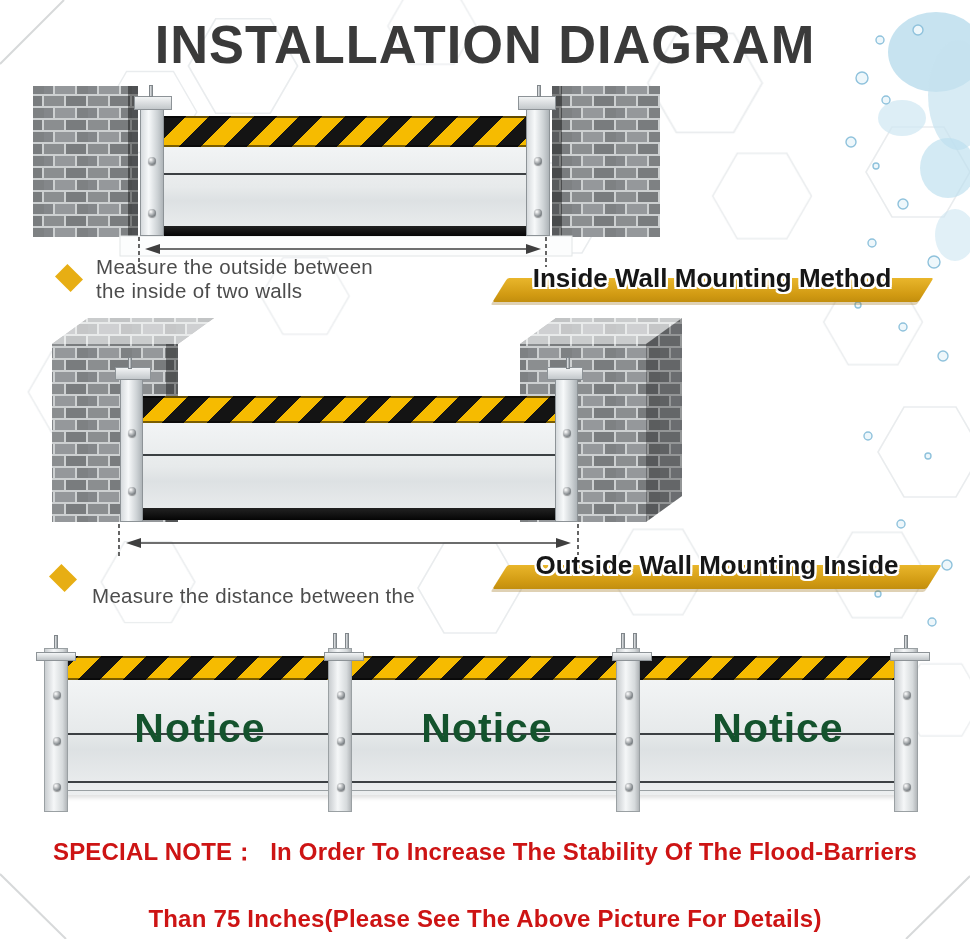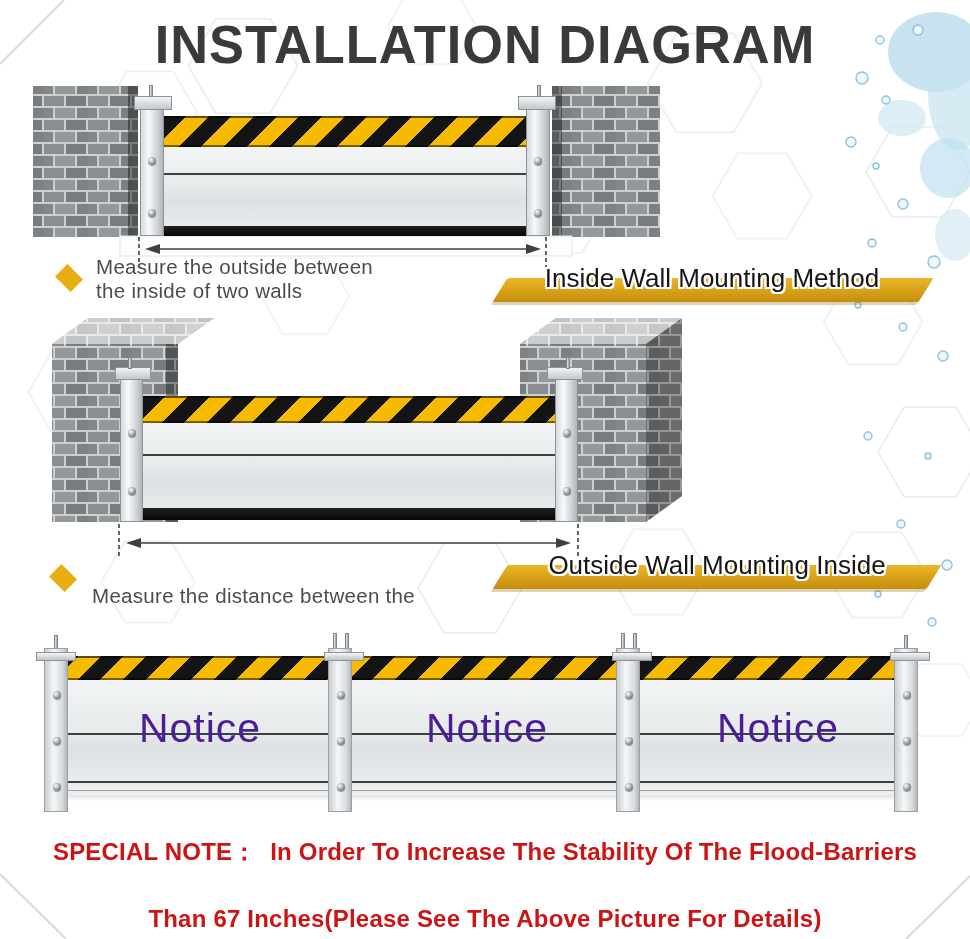--- a/index.html
+++ b/index.html
@@ -21,28 +21,28 @@
   .clamp{background:linear-gradient(180deg,#f2f4f5,#c3c8cb);border:1px solid #8d9397;box-sizing:border-box;}
   .pin{width:4px;background:linear-gradient(90deg,#e8eaec,#9aa0a4);border:1px solid #80868a;box-sizing:border-box;}
   .screw{width:8px;height:8px;border-radius:50%;
          background:radial-gradient(circle at 35% 35%,#ffffff,#8a8f93 60%,#53585c);
          box-shadow:0 1px 1px rgba(0,0,0,.35);}
   
   .diamond{width:22px;height:22px;background:#e7ae14;transform:rotate(45deg) scaleY(.8);}
   .bullet-text{font-size:20.5px;line-height:23.5px;color:#4c4c4c;letter-spacing:.3px;}
   .banner-bg{height:24px;background:linear-gradient(180deg,#e9b62b,#d19a12 70%,#c28e0e);
              transform:skewX(-32deg);border-radius:2px;box-shadow:0 3px 0 rgba(150,103,5,.3);}
-  .banner-text{font-size:26px;font-weight:400;color:#161616;text-align:center;white-space:nowrap;
+  .banner-text{font-size:26px;font-weight:700;color:#161616;text-align:center;white-space:nowrap;
       text-shadow:-2px -2px 0 #fff,2px -2px 0 #fff,-2px 2px 0 #fff,2px 2px 0 #fff,
                   -2px 0 0 #fff,2px 0 0 #fff,0 -2px 0 #fff,0 2px 0 #fff;}
   
   .column{background:linear-gradient(90deg,#c9cdd0,#f5f7f8 40%,#d6dadc 80%,#b2b6b9);
           border:1px solid #9aa0a3;box-sizing:border-box;z-index:5;}
   .capplate{background:linear-gradient(180deg,#f4f6f7,#bfc4c7);border:1px solid #8d9397;box-sizing:border-box;z-index:6;}
-  .notice{font-size:41px;font-weight:normal;color:#4c1d95;letter-spacing:1px;z-index:4;transform:translateX(-50%);}
+  .notice{font-size:41px;font-weight:bold;color:#14532d;letter-spacing:1px;z-index:4;transform:translateX(-50%);}
   
   .note-line{left:0;width:100%;text-align:center;font-size:24px;font-weight:bold;color:#cd1414;
              letter-spacing:.2px;white-space:pre-wrap;}
 </style>
 </head>
 <body>
 
 <div class="canvas">
 
   <svg class="abs" width="970" height="939" viewBox="0 0 970 939" style="left:0;top:0">
@@ -249,15 +249,15 @@
     <div class="abs column" style="left:854px;top:3px;width:24px;height:164px;">
       <div class="abs screw" style="left:8px;top:42px;"></div>
       <div class="abs screw" style="left:8px;top:88px;"></div>
       <div class="abs screw" style="left:8px;top:134px;"></div>
     </div>
     <div class="abs capplate" style="left:850px;top:7px;width:40px;height:9px;"></div>
     <div class="abs pin" style="left:864px;top:-10px;height:18px;"></div>
   </div>
 
   <div class="abs note-line" style="top:836px;">SPECIAL NOTE：  In Order To Increase The Stability Of The Flood-Barriers</div>
-  <div class="abs note-line" style="top:905px;">Than 67 Inches(Please See The Above Picture For Details)</div>
+  <div class="abs note-line" style="top:905px;">Than 75 Inches(Please See The Above Picture For Details)</div>
 
 </div>
 
 </body></html>

